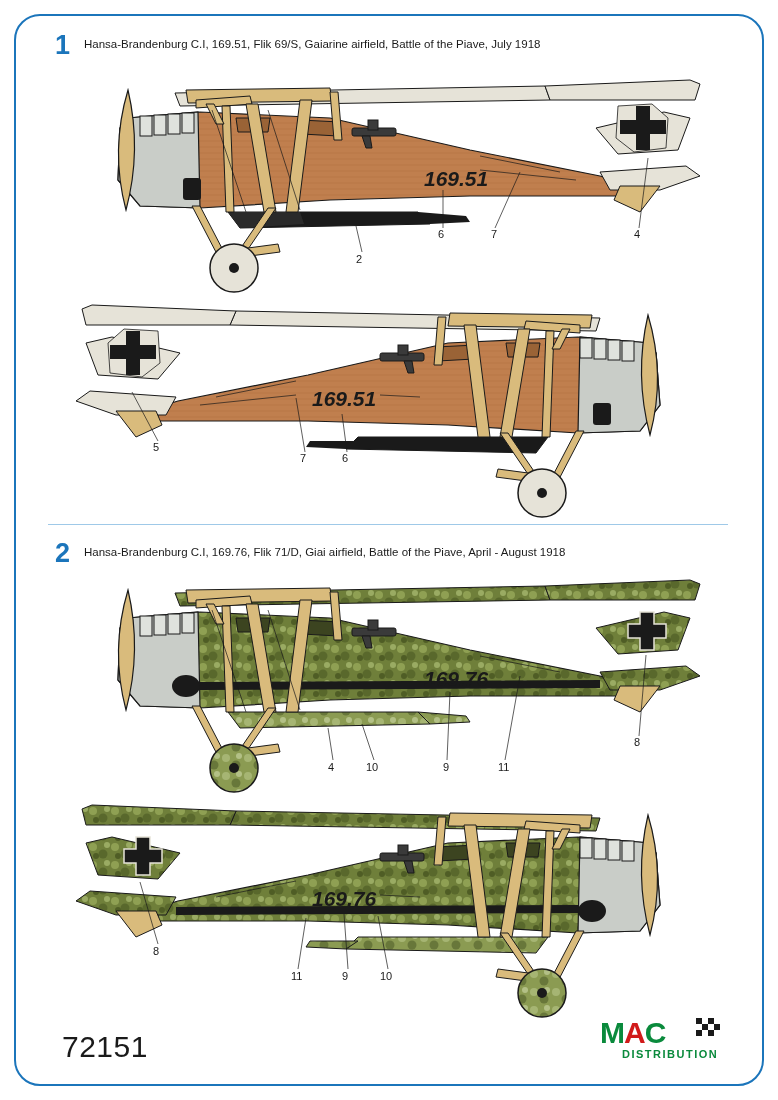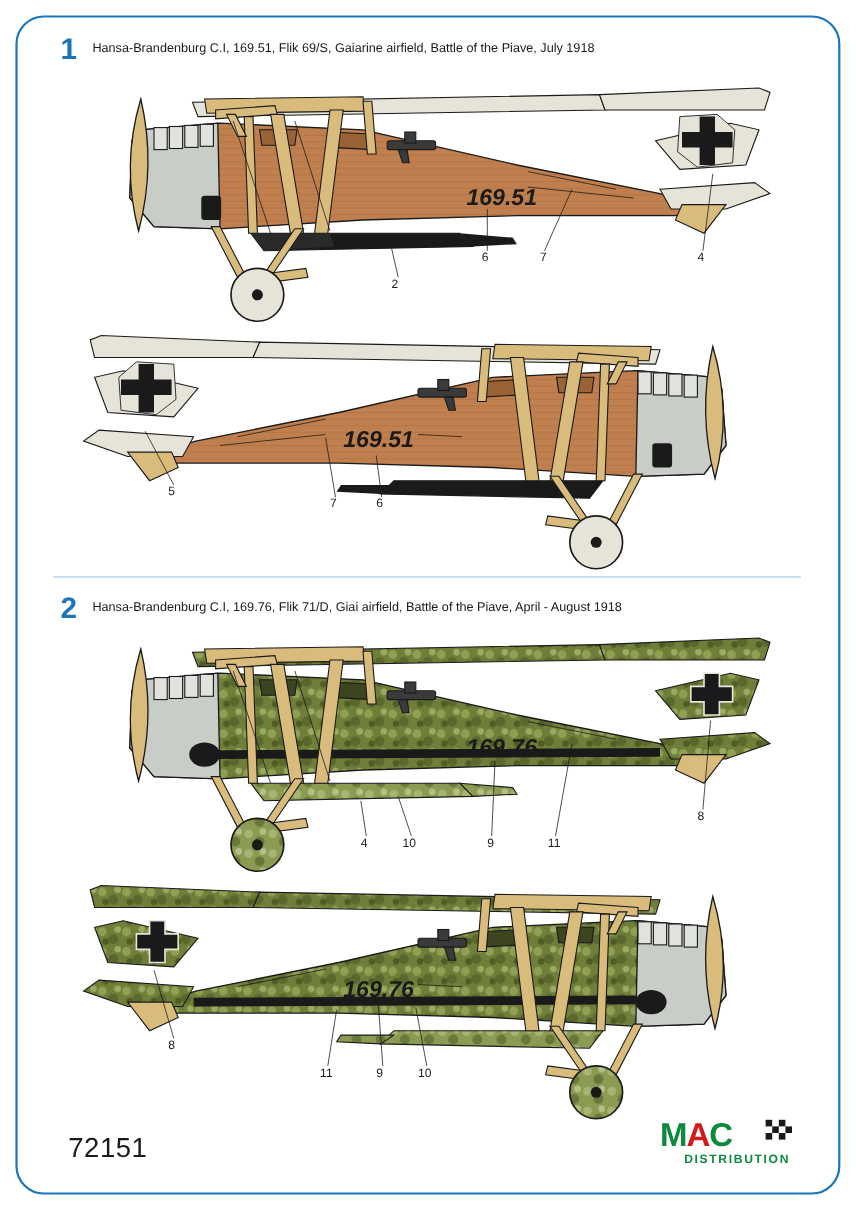--- a/index.html
+++ b/index.html
@@ -44,21 +44,21 @@
     position: absolute;
     left: 48px;
     width: 680px;
     height: 1px;
     background: #9fc9e8;
   }
   .kit-no {
     position: absolute;
     left: 62px;
     top: 1030px;
-    font-size: 25px;
+    font-size: 30px;
     color: #1a1a1a;
     letter-spacing: 0.5px;
   }
   
   .logo {
     position: absolute;
     left: 600px;
     top: 1016px;
     width: 130px;
     height: 48px;

